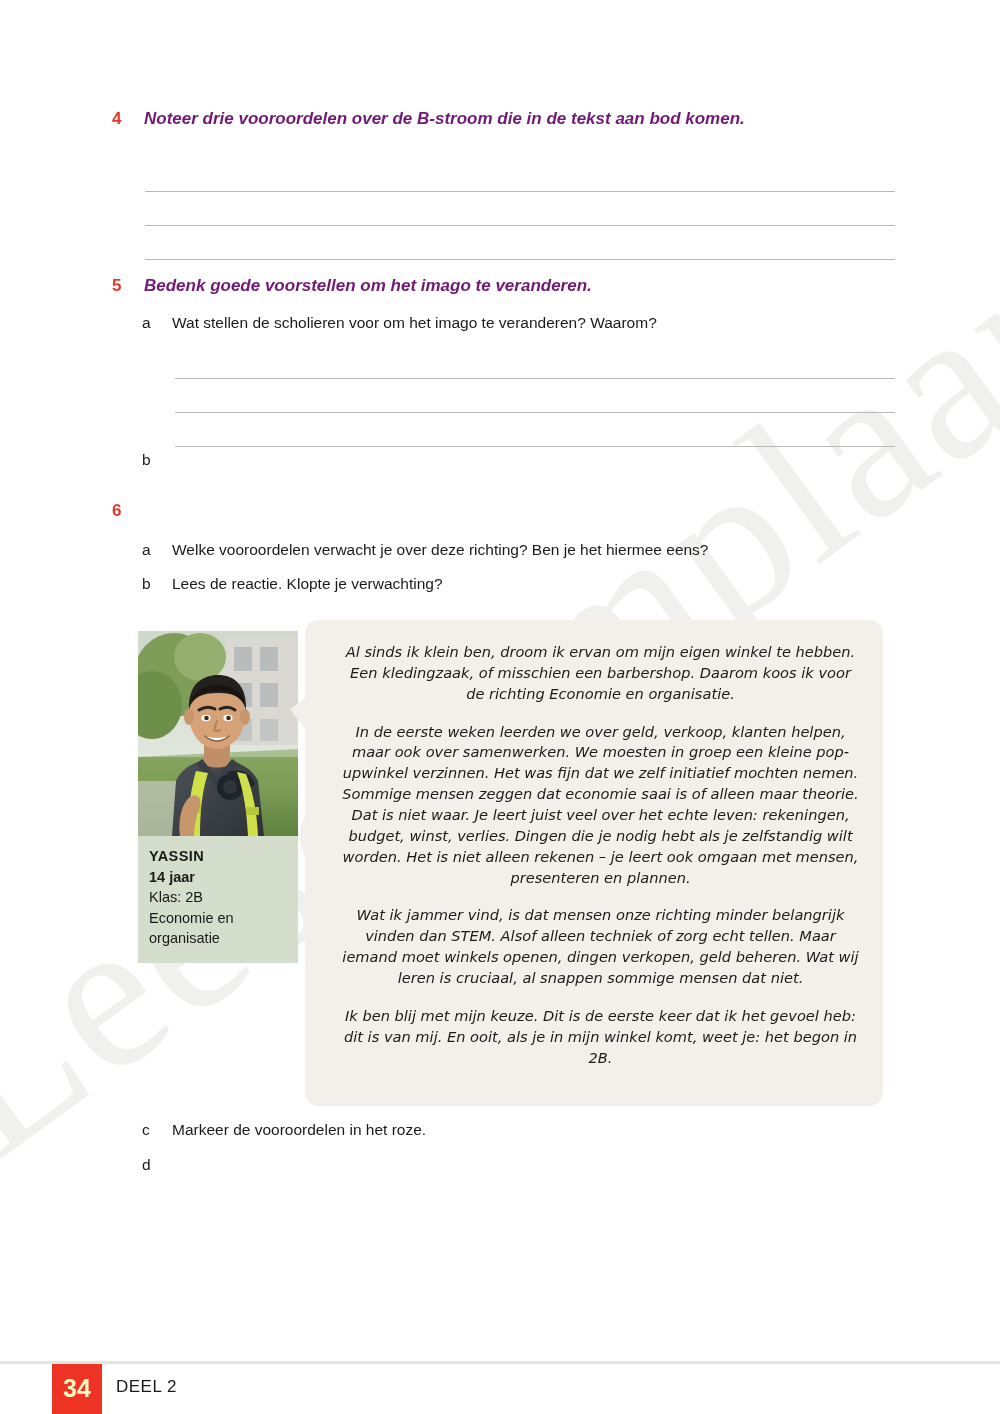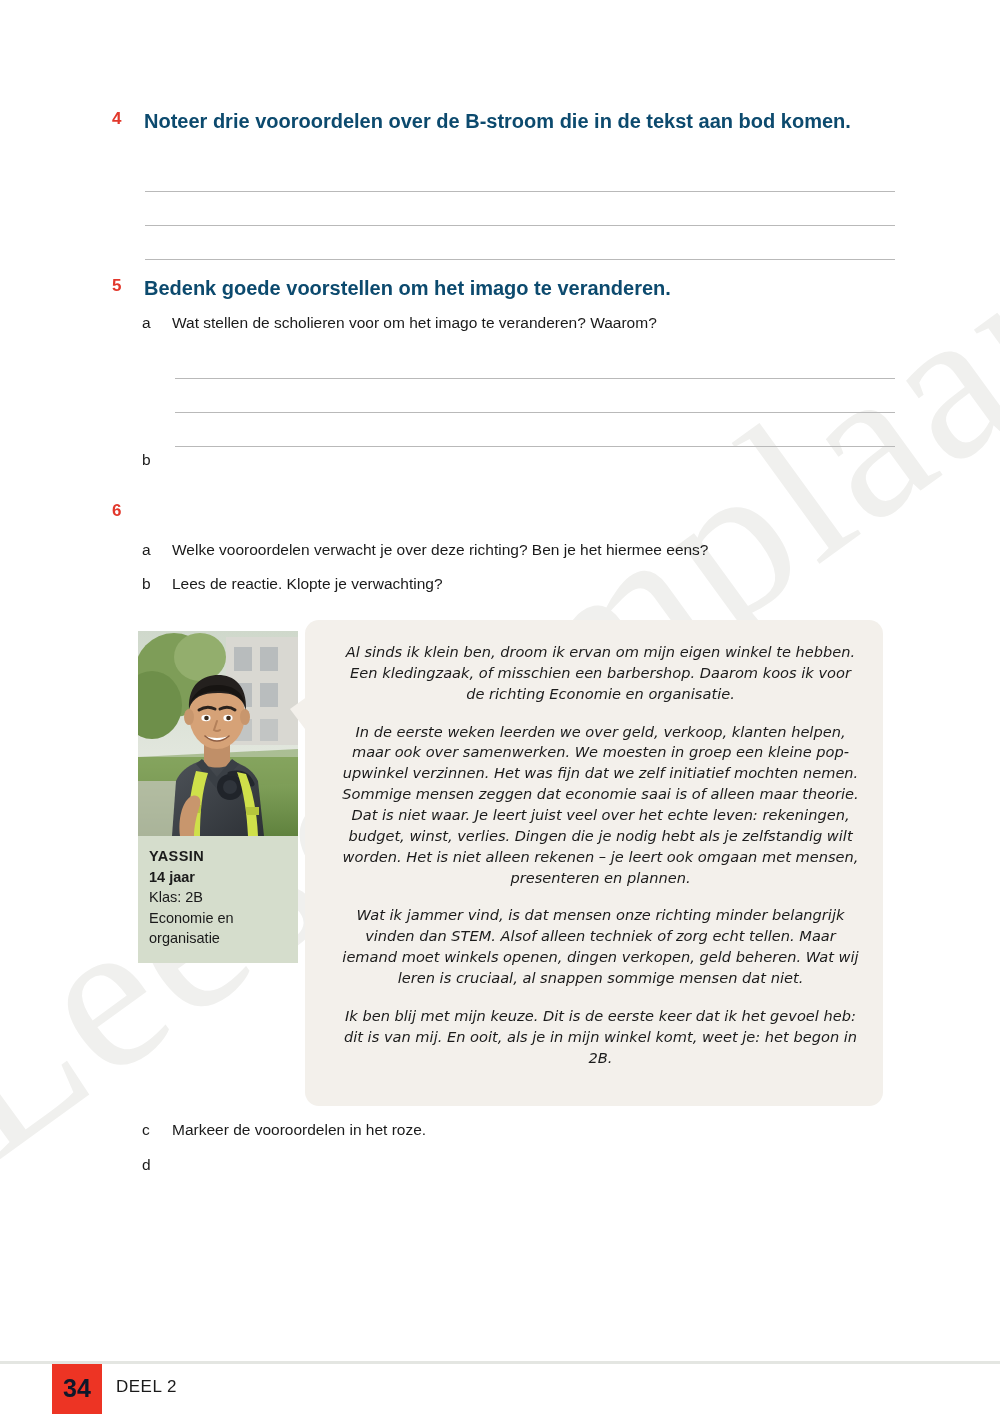--- a/index.html
+++ b/index.html
@@ -56,24 +56,25 @@
   }
   .ex-num {
     width: 32px;
     flex: 0 0 32px;
     color: #e2382c;
     font-size: 17px;
     font-weight: 700;
     line-height: 1.3;
   }
   .ex-title {
-    color: #0c4a6e;
-    font-size: 20px;
+    color: #701a75;
+    font-size: 17px;
     font-weight: 700;
     line-height: 1.3;
+    font-style: italic;
   }
 
   .sub-row {
     display: flex;
     align-items: flex-start;
   }
   .sub-letter {
     width: 30px;
     flex: 0 0 30px;
     color: #1a1a1a;
@@ -166,21 +167,21 @@
     height: 3px;
     background: #e4e6e2;
   }
   .footer-badge {
     position: absolute;
     left: 52px;
     top: 1364px;
     width: 50px;
     height: 50px;
     background: #ed3424;
-    color: #0f172a;
+    color: #fef9c3;
     font-size: 25px;
     font-weight: 700;
     display: flex;
     align-items: center;
     justify-content: center;
     box-sizing: border-box;
     padding-bottom: 2px;
   }
   .footer-label {
     position: absolute;

